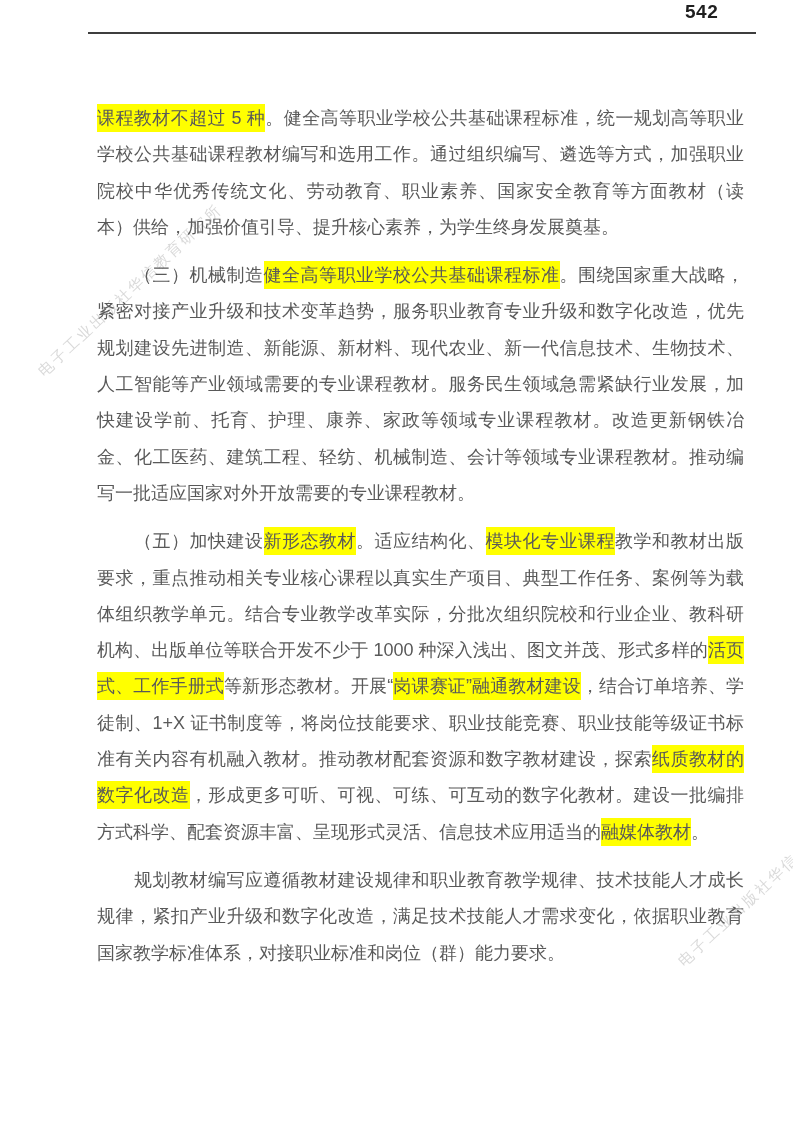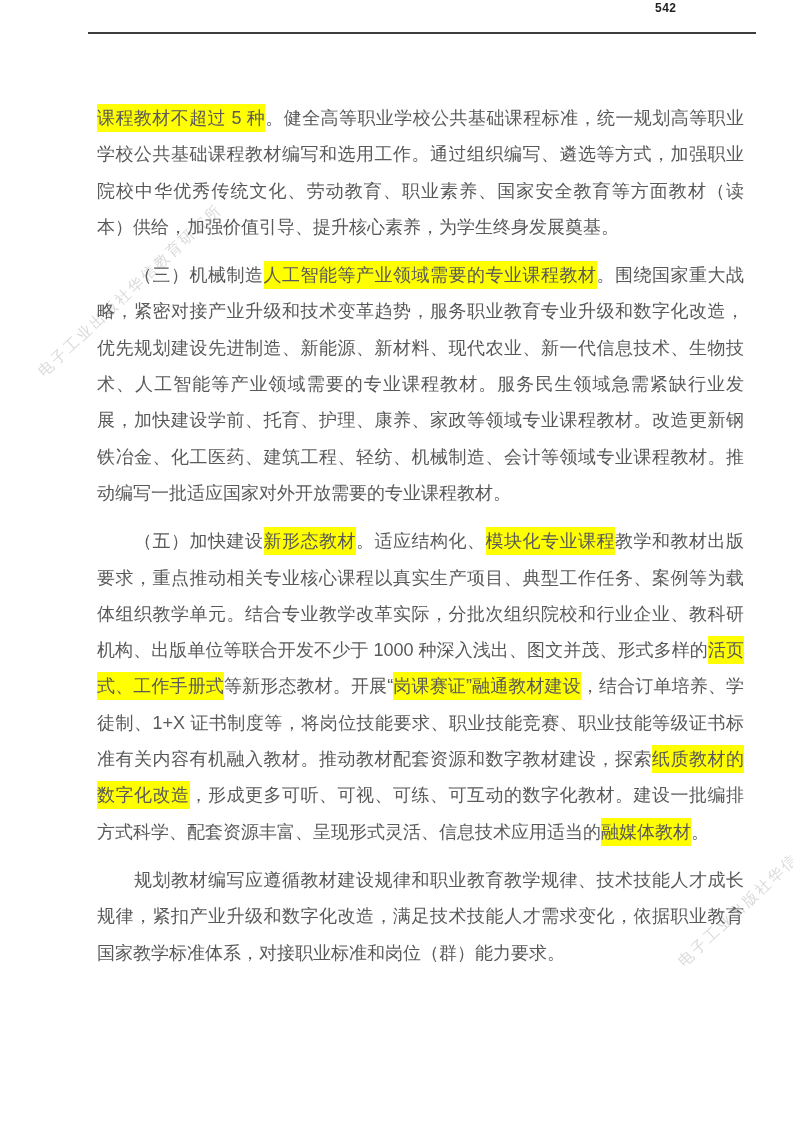--- a/index.html
+++ b/index.html
@@ -11,22 +11,22 @@
     width: 793px;
     height: 1122px;
     margin: 0 auto;
     background: #ffffff;
     overflow: hidden;
   }
 
   .page-number {
     position: absolute;
     top: 1px;
-    left: 655px;
-    font-size: 12px;
+    left: 685px;
+    font-size: 19px;
     font-weight: bold;
     color: #1f1f1f;
     letter-spacing: 0.5px;
   }
 
   .header-rule {
     position: absolute;
     top: 32px;
     left: 88px;
     width: 668px;
@@ -79,18 +79,18 @@
   <div class="page-number">542</div>
 
   <div class="header-rule"></div>
 
   <div class="watermark wm1">电子工业出版社华信教育研究所</div>
 
   <div class="watermark wm2">电子工业出版社华信教育研究所</div>
 
   <div class="content" id="doc-content">
       <div class="para"><span class="hl">课程教材不超过 5 种</span><span>。健全高等职业学校公共基础课程标准，统一规划高等职业学校公共基础课程教材编写和选用工作。通过组织编写、遴选等方式，加强职业院校中华优秀传统文化、劳动教育、职业素养、国家安全教育等方面教材（读本）供给，加强价值引导、提升核心素养，为学生终身发展奠基。</span></div>
-      <div class="para indent"><span>（三）机械制造</span><span class="hl">人工智能等产业领域需要的专业课程教材</span><span>。围绕国家重大战略，紧密对接产业升级和技术变革趋势，服务职业教育专业升级和数字化改造，优先规划建设先进制造、新能源、新材料、现代农业、新一代信息技术、生物技术、人工智能等产业领域需要的专业课程教材。服务民生领域急需紧缺行业发展，加快建设学前、托育、护理、康养、家政等领域专业课程教材。改造更新钢铁冶金、化工医药、建筑工程、轻纺、机械制造、会计等领域专业课程教材。推动编写一批适应国家对外开放需要的专业课程教材。</span></div>
+      <div class="para indent"><span>（三）机械制造</span><span class="hl">健全高等职业学校公共基础课程标准</span><span>。围绕国家重大战略，紧密对接产业升级和技术变革趋势，服务职业教育专业升级和数字化改造，优先规划建设先进制造、新能源、新材料、现代农业、新一代信息技术、生物技术、人工智能等产业领域需要的专业课程教材。服务民生领域急需紧缺行业发展，加快建设学前、托育、护理、康养、家政等领域专业课程教材。改造更新钢铁冶金、化工医药、建筑工程、轻纺、机械制造、会计等领域专业课程教材。推动编写一批适应国家对外开放需要的专业课程教材。</span></div>
       <div class="para indent"><span>（五）加快建设</span><span class="hl">新形态教材</span><span>。适应结构化、</span><span class="hl">模块化专业课程</span><span>教学和教材出版要求，重点推动相关专业核心课程以真实生产项目、典型工作任务、案例等为载体组织教学单元。结合专业教学改革实际，分批次组织院校和行业企业、教科研机构、出版单位等联合开发不少于 1000 种深入浅出、图文并茂、形式多样的</span><span class="hl">活页式、工作手册式</span><span>等新形态教材。开展“</span><span class="hl">岗课赛证”融通教材建设</span><span>，结合订单培养、学徒制、1+X 证书制度等，将岗位技能要求、职业技能竞赛、职业技能等级证书标准有关内容有机融入教材。推动教材配套资源和数字教材建设，探索</span><span class="hl">纸质教材的数字化改造</span><span>，形成更多可听、可视、可练、可互动的数字化教材。建设一批编排方式科学、配套资源丰富、呈现形式灵活、信息技术应用适当的</span><span class="hl">融媒体教材</span><span>。</span></div>
       <div class="para indent"><span>规划教材编写应遵循教材建设规律和职业教育教学规律、技术技能人才成长规律，紧扣产业升级和数字化改造，满足技术技能人才需求变化，依据职业教育国家教学标准体系，对接职业标准和岗位（群）能力要求。</span></div>
     </div>
 
 </div>
 
 </body></html>

